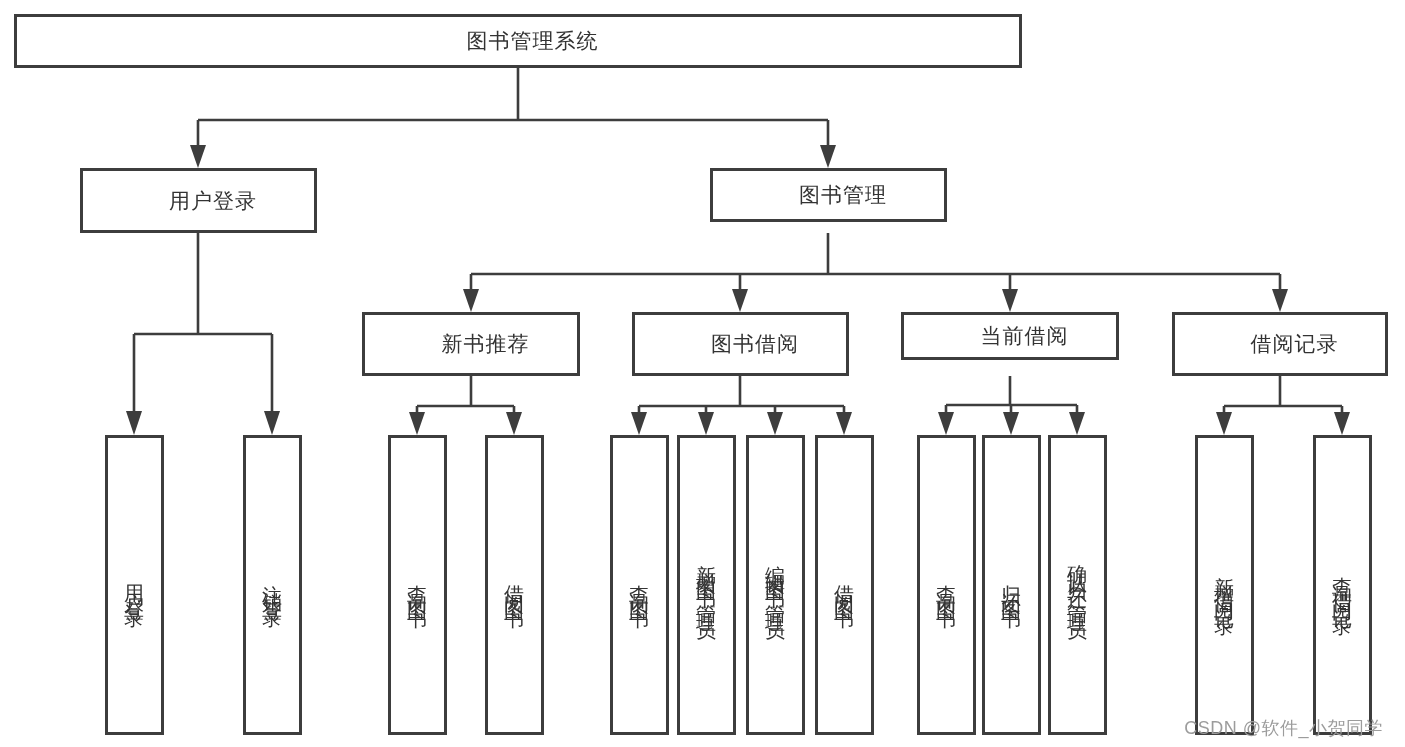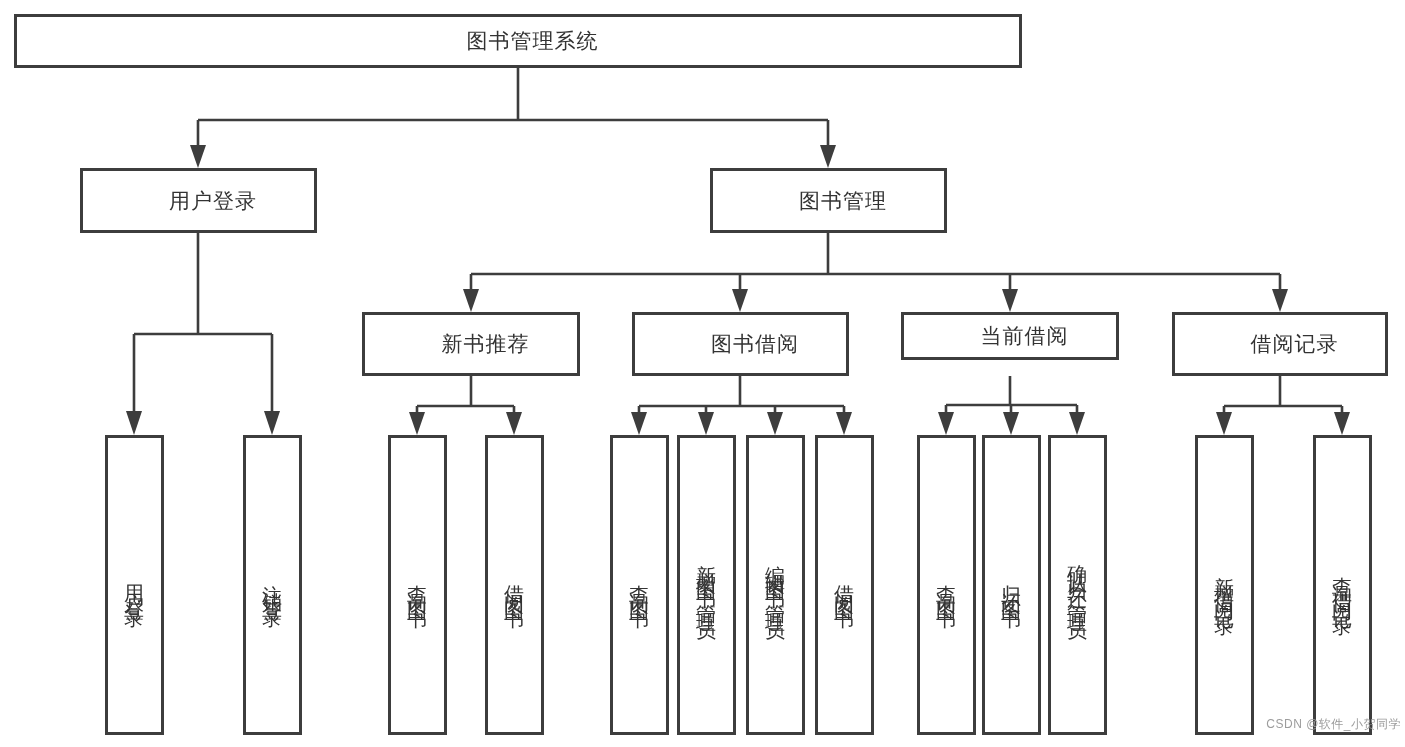--- a/index.html
+++ b/index.html
@@ -51,23 +51,23 @@
   .vbox .vlabel {
     writing-mode: vertical-rl;
     text-orientation: mixed;
     letter-spacing: 8px;
     line-height: 1;
     white-space: nowrap;
   }
 
   .watermark {
     position: absolute;
-    right: 4px;
+    right: 22px;
     top: 716px;
-    font-size: 12px;
+    font-size: 18px;
     color: var(--watermark);
     z-index: 3;
     letter-spacing: 0.5px;
   }
 </style>
 </head>
 <body>
 
 <div class="canvas">
 
@@ -124,21 +124,21 @@
     </g>
   </svg>
 
   <div class="box hbox" style="left:14px; top:14px; width:1008px; height:54px;">
     <span>图书管理系统</span>
   </div>
 
   <div class="box hbox" style="left:80px; top:168px; width:237px; height:65px;">
     <span>用户登录</span>
   </div>
-  <div class="box hbox" style="left:710px; top:168px; width:237px; height:65px;text-align:center;">
+  <div class="box hbox" style="left:710px; top:168px; width:237px; height:54px;text-align:center;">
     <span>图书管理</span>
   </div>
 
   <div class="box hbox" style="left:362px; top:312px; width:218px; height:64px;">
     <span>新书推荐</span>
   </div>
   <div class="box hbox" style="left:632px; top:312px; width:217px; height:64px;font-family:Liberation Serif, serif;">
     <span>图书借阅</span>
   </div>
   <div class="box hbox" style="left:901px; top:312px; width:218px; height:48px;">

